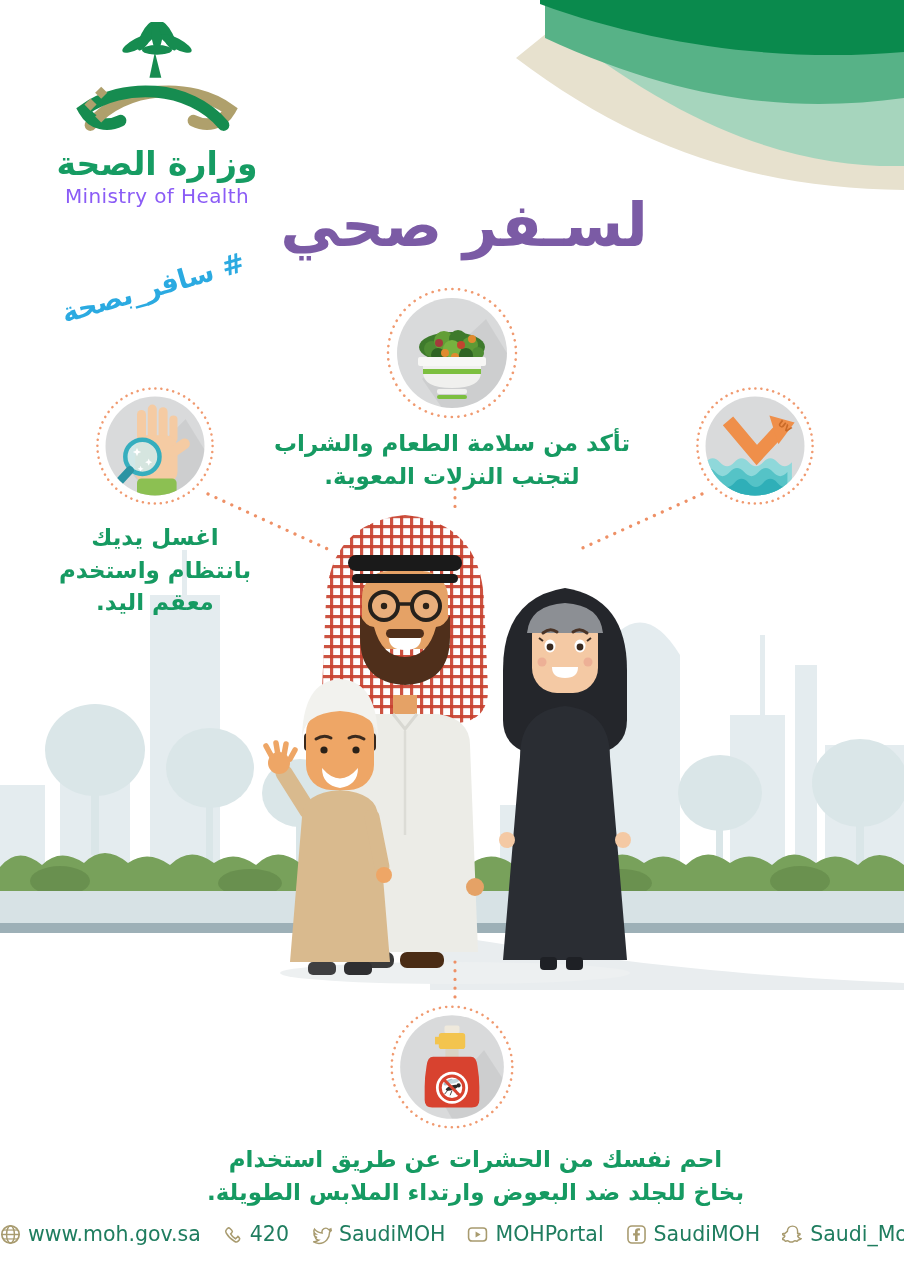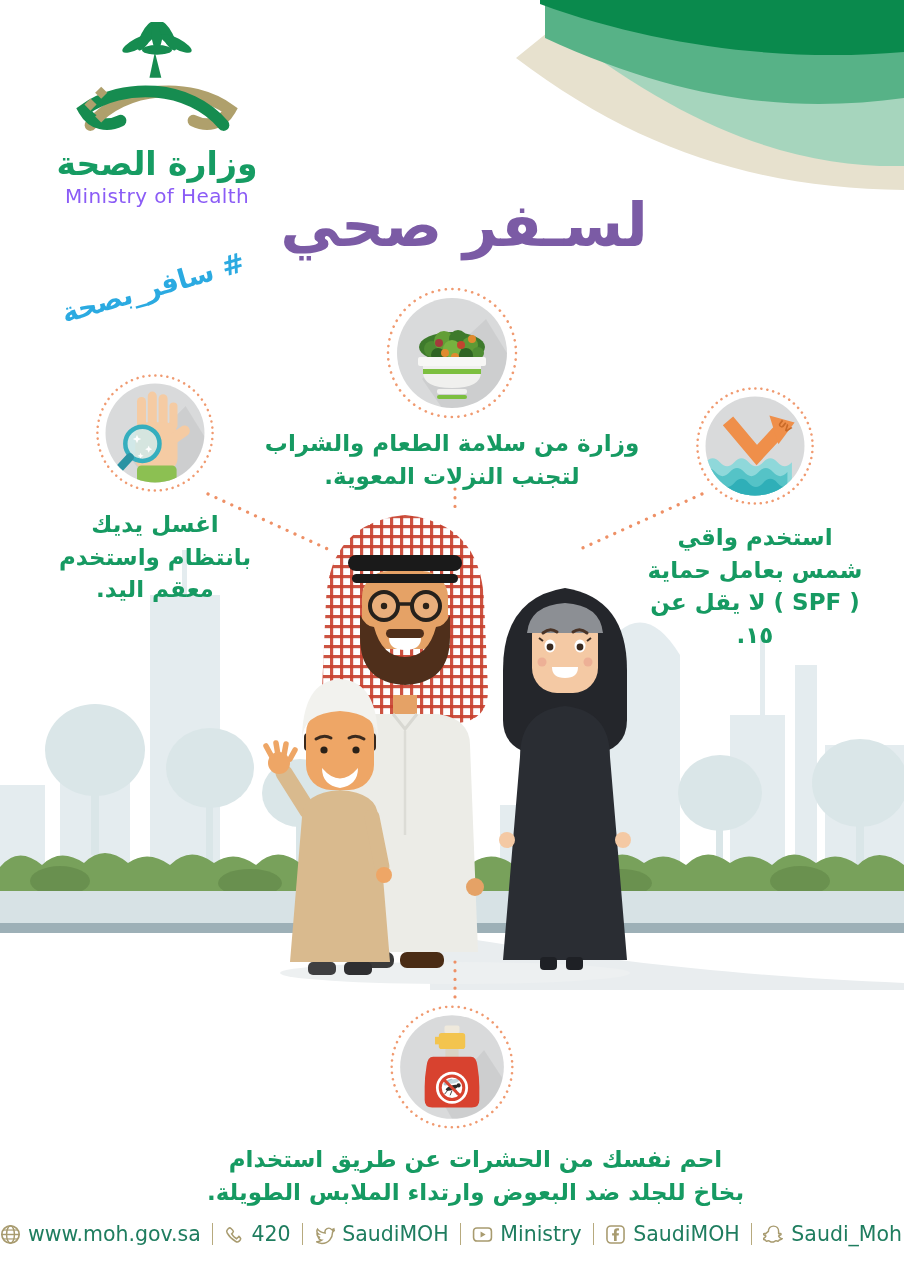--- a/index.html
+++ b/index.html
@@ -15,21 +15,21 @@
   .logo-en{font-size:20px;color:#8b5cf6;letter-spacing:.4px;margin-top:2px;}
   .title{left:0;right:0;top:190px;text-align:center;direction:rtl;
     font-size:60px;font-weight:700;color:#7B5BA5;transform:translateX(12px);}
   .hashtag{left:48px;top:272px;width:210px;direction:rtl;text-align:center;
     font-size:27px;font-weight:700;color:#2BAAE1;transform:rotate(-16deg);}
   
   .tip{display:flex;flex-direction:column;align-items:center;z-index:3;}
   .tip-text{color:#169A62;font-weight:700;font-size:23px;line-height:1.42;
     direction:rtl;text-align:center;white-space:pre-line;}
   .tip-food{left:242px;top:283px;width:420px;}
-  .tip-hands{left:43px;top:370px;width:224px;justify-content:flex-end;}
+  .tip-hands{left:43px;top:383px;width:224px;justify-content:flex-end;}
   .tip-sun{left:637px;top:383px;width:236px;}
   .tip-spray{left:152px;top:1001px;width:600px;}
   .tip-food .tip-text{margin-top:4px;}
   .tip-hands .tip-text,.tip-sun .tip-text{margin-top:12px;}
   .tip-spray .tip-text{margin-top:10px;margin-left:47px;}
   
   .footer{left:0;right:0;top:1222px;display:flex;justify-content:flex-start;align-items:center;z-index:3;}
   .f-item{display:flex;align-items:center;gap:7px;color:#1F7D5F;font-size:20.5px;cursor:pointer;}
   .f-sep{width:1.6px;height:22px;background:#B7AA7E;margin:0 11px;}
   .scene{left:0;top:505px;z-index:1;}
@@ -114,21 +114,21 @@
             <circle cx="57" cy="60" r="4" fill="#A33B3C"></circle>
           <circle cx="73" cy="74" r="4" fill="#E08A2E"></circle>
         </g>
         <rect x="36" y="74" width="68" height="9" rx="2" fill="#F7F7F5"></rect>
         <path d="M41 83 h58 v6 q0 16 -29 16 q-29 0 -29 -16 z" fill="#F0F0EE"></path>
         <rect x="41" y="86" width="58" height="5" fill="#7CBF3F"></rect>
         <rect x="55" y="106" width="30" height="5" rx="2" fill="#F0F0EE"></rect>
         <rect x="55" y="112" width="30" height="4" rx="2" fill="#7CBF3F"></rect>
       </g>
     </svg>
-    <div class="tip-text">وزارة من سلامة الطعام والشراب
+    <div class="tip-text">تأكد من سلامة الطعام والشراب
 لتجنب النزلات المعوية.</div>
   </div>
 
   <div class="abs tip tip-hands">
     <svg width="126" height="126" viewBox="0 0 140 140">
       <defs>
           <clipPath id="c2">
             <circle cx="70" cy="70" r="55"></circle>
           </clipPath>
         </defs>
@@ -171,23 +171,20 @@
       <circle cx="70" cy="70" r="55" fill="#D9DADB"></circle>
       <g clip-path="url(#c3)">
         <path d="M15 88 q8 -9 16 0 t16 0 t16 0 t16 0 t16 0 t16 0 V140 H15 Z" fill="#8FD8DA"></path>
         <path d="M10 99 q8 -9 16 0 t16 0 t16 0 t16 0 t16 0 t16 0 V140 H10 Z" fill="#55C3C7"></path>
         <path d="M15 111 q8 -9 16 0 t16 0 t16 0 t16 0 t16 0 t16 0 V140 H15 Z" fill="#2FAFB8"></path>
         <polyline points="40,42 72,80 96,54" fill="none" stroke="#EF8F4A" stroke-width="15"></polyline>
         <polygon points="86,36 114,44 96,68" fill="#EF8F4A"></polygon>
         <text x="0" y="0" transform="translate(101,51) rotate(38)" font-size="10" font-weight="bold" fill="#C96A28" text-anchor="middle" font-family="DejaVu Sans, sans-serif">UV</text>
       </g>
     </svg>
-    <div class="tip-text">استخدم واقي
-شمس بعامل حماية
-( SPF ) لا يقل عن ١٥.</div>
   </div>
 
   <svg class="abs scene" width="904" height="485" viewBox="0 0 904 485">
     <defs>
       <pattern id="ging" width="10" height="10" patternUnits="userSpaceOnUse">
         <rect width="10" height="10" fill="#FFFFFF"></rect>
         <rect width="10" height="3.2" fill="#C8402E" opacity="0.9"></rect>
         <rect width="3.2" height="10" fill="#C8402E" opacity="0.9"></rect>
       </pattern>
     </defs>
@@ -363,21 +360,21 @@
         <path d="M15 3.8c-.5.2-1 .4-1.6.5A2.8 2.8 0 0 0 8.5 6.8 8 8 0 0 1 2.7 3.9a2.8 2.8 0 0 0 .9 3.8c-.5 0-.9-.1-1.3-.3a2.8 2.8 0 0 0 2.3 2.8c-.4.1-.8.1-1.3.1a2.8 2.8 0 0 0 2.6 2A5.7 5.7 0 0 1 1.7 13.5 8 8 0 0 0 6 14.8c5.2 0 8.1-4.3 8.1-8.1v-.4c.6-.4 1-.9 1.4-1.5-.5.2-1 .4-1.6.4.6-.3 1-.9 1.1-1.4z" fill="none" stroke="#A89B6F" stroke-width="1.1"></path>
       </svg>
       <span>SaudiMOH</span>
     </span>
     <span class="f-sep"></span>
     <span class="f-item">
       <svg width="21" height="21" viewBox="0 0 16 16">
         <rect x="1.2" y="3" width="13.6" height="10" rx="2.5" fill="none" stroke="#A89B6F" stroke-width="1.2"></rect>
         <polygon points="6.5,5.8 6.5,10.2 10.4,8" fill="#A89B6F"></polygon>
       </svg>
-      <span>Ministry</span>
+      <span>MOHPortal</span>
     </span>
     <span class="f-sep"></span>
     <span class="f-item">
       <svg width="21" height="21" viewBox="0 0 16 16">
         <rect x="1.5" y="1.5" width="13" height="13" rx="3" fill="none" stroke="#A89B6F" stroke-width="1.2"></rect>
         <path d="M8.9 13 V8.8 h1.5 l.25-1.75 H8.9 V5.9 c0-.5.25-.95.95-.95 h.85 V3.4 c-.3-.04-.9-.08-1.45-.08-1.5 0-2.4.9-2.4 2.4 v1.33 H5.4 v1.75 H6.85 V13 z" fill="#A89B6F"></path>
       </svg>
       <span>SaudiMOH</span>
     </span>
     <span class="f-sep"></span>

